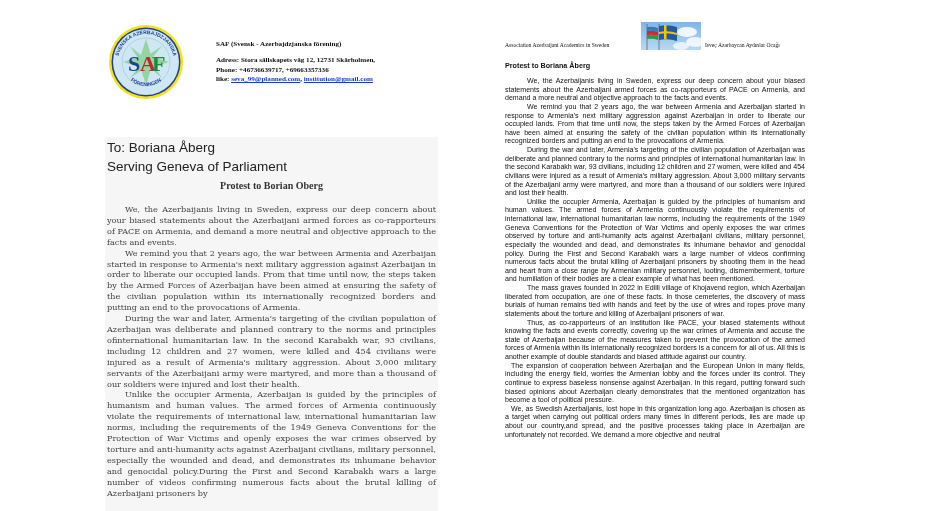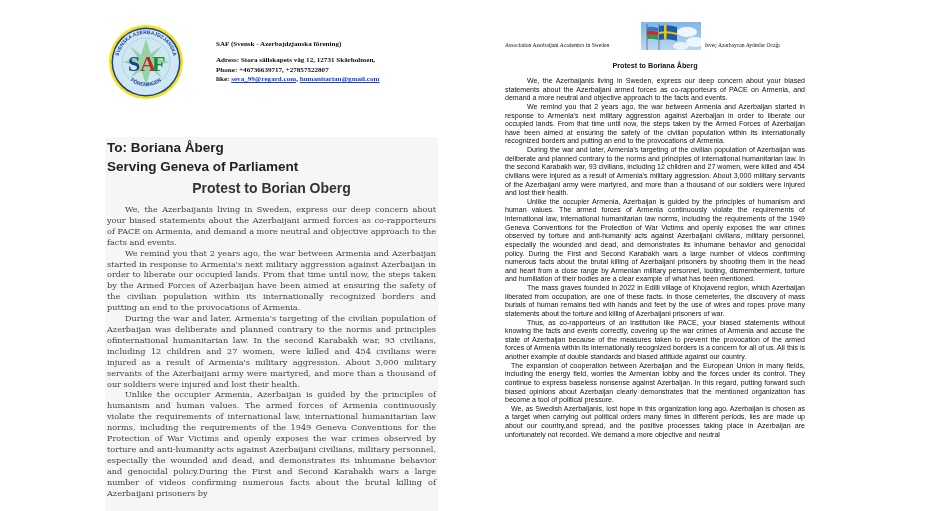--- a/index.html
+++ b/index.html
@@ -8,31 +8,31 @@
   
   .left { position:absolute; left:0; top:0; width:470px; height:511px; }
   .logo { position:absolute; left:108px; top:24px; width:76px; height:76px; }
   .org-block { position:absolute; left:200px; top:40px; width:240px; font-size:7.1px; line-height:9.4px; font-family:"Liberation Serif", serif;margin-left:16px; }
   .org-name { font-weight:bold; margin-bottom:7px; }
   .org-line { font-weight:bold; white-space:nowrap; }
   .org-line a { color:#1a3ccf; text-decoration:underline; font-weight:bold; }
 
   .letter-panel { position:absolute; left:105px; top:137px; width:333px; height:374px; background:#f6f6f6; }
   .to-line { position:absolute; left:107px; top:138px; font-family:"Liberation Sans", sans-serif; font-size:13.5px; color:#222; line-height:19px; }
-  .to-line div { white-space:nowrap;font-weight:bold; }
-  .left-title { position:absolute; left:105px; width:333px; top:180px; text-align:center; font-family:Liberation Sans, sans-serif; font-weight:bold; font-size:14px; color:#333; }
+  .to-line div { white-space:nowrap; }
+  .left-title { position:absolute; left:105px; width:333px; top:180px; text-align:center; font-family:Liberation Serif, serif; font-weight:bold; font-size:10px; color:#333; }
   .left-body { position:absolute; left:107px; top:204px; width:329px; font-family:"DejaVu Serif", serif; font-size:8.15px; line-height:10.9px; color:#444; text-align:justify; }
   .left-body p { margin:0; text-indent:18px; }
 
   
   .right { position:absolute; left:470px; top:0; width:480px; height:511px; }
   .assoc-en { position:absolute; left:505px; top:42px; font-family:"Liberation Serif", serif; font-size:5.6px; white-space:nowrap; }
   .flag-img { position:absolute; left:641px; top:22px; width:60px; height:28px; overflow:hidden; }
   .assoc-az { position:absolute; left:705px; top:42px; font-family:"Liberation Serif", serif; font-size:5.6px; white-space:nowrap; }
-  .right-title { position:absolute; left:505px; width:300px; top:61px; text-align:center; font-family:"Liberation Sans", sans-serif; font-weight:bold; font-size:7.2px; }
+  .right-title { position:absolute; left:505px; width:300px; top:61px; text-align:left; font-family:"Liberation Sans", sans-serif; font-weight:bold; font-size:7.2px; }
   .right-body { position:absolute; left:505px; top:77px; width:300px; font-family:"Liberation Sans", sans-serif; font-size:7.05px; line-height:8.62px; color:#111; text-align:justify; }
   .right-body p { margin:0; text-indent:22px; }
   .right-body p.small-indent { text-indent:6px; }
 </style>
 </head>
 <body>
 
 <div class="left">
 
   <div class="logo">
@@ -63,23 +63,23 @@
       </text>
       <text font-family="Liberation Sans, sans-serif" font-size="5" fill="#1f3f8f" font-weight="bold">
         <textPath href="#ringBot" startOffset="50%" text-anchor="middle">FÖRENINGEN</textPath>
       </text>
     </svg>
   </div>
 
   <div class="org-block">
     <div class="org-name">SAF (Svensk - Azerbajdzjanska förening)</div>
     <div class="org-line">Adress:  Stora sällskapets väg 12, 12731 Skärholmen,</div>
-    <div class="org-line">Phone: +46736639717, +27857522807</div>
+    <div class="org-line">Phone: +46736639717, +69663357336</div>
     <div class="org-line">
-      <span>like: </span><a>seva_99@regard.com</a><span>, </span><a>humanitarian@gmail.com</a>
+      <span>like: </span><a>seva_99@planned.com</a><span>, </span><a>institution@gmail.com</a>
     </div>
   </div>
 
   <div class="letter-panel"></div>
 
   <div class="to-line">
     <div>To: Boriana Åberg</div>
     <div>Serving Geneva of Parliament</div>
   </div>
 

